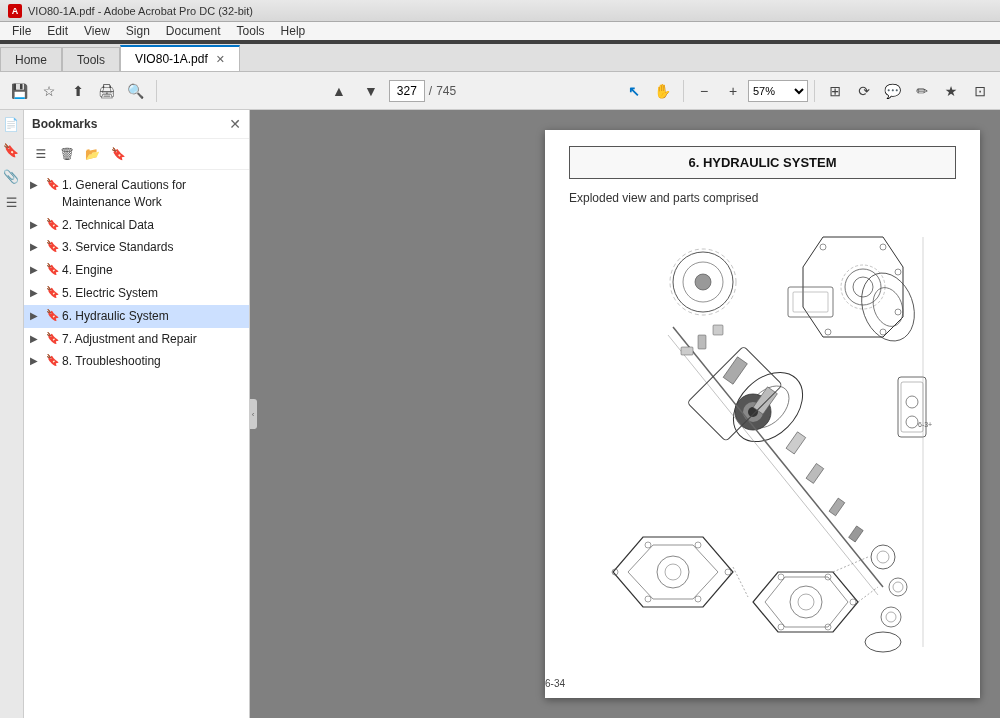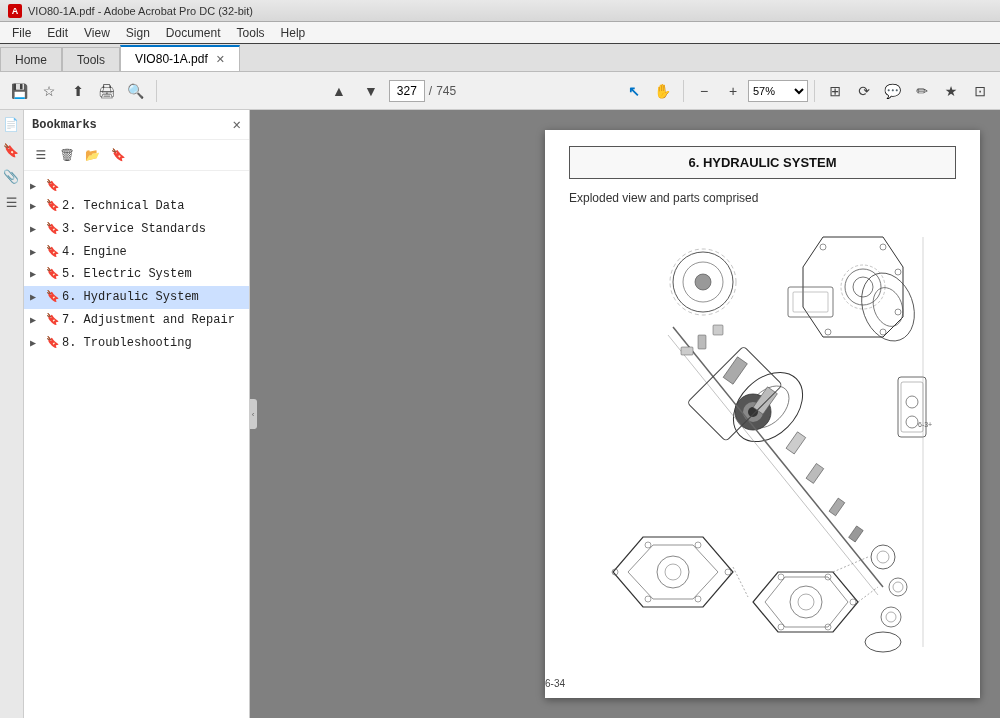--- a/index.html
+++ b/index.html
@@ -22,21 +22,21 @@
       margin-right: 6px;
       border-radius: 2px;
       display: inline-flex; align-items: center; justify-content: center;
       font-size: 9px; color: white; font-weight: bold;
     }
 
     
     .menu-bar {
       height: 22px;
       background: #f5f5f5;
-      border-bottom: 1px solid #404040;
+      border-bottom: 4px solid #404040;
       display: flex;
       align-items: center;
       padding: 0 4px;
     }
     .menu-item {
       padding: 2px 8px;
       font-size: 12px;
       color: #333;
       cursor: pointer;
     }
@@ -159,21 +159,20 @@
       color: #555;
       border-radius: 2px;
     }
     .sidebar-icon-btn.active { color: #0073c6; }
 
     .bookmarks-panel {
       margin-left: 24px;
       flex: 1;
       display: flex;
       flex-direction: column;
-      font-family: Liberation Mono, monospace;
     }
     .bookmarks-header {
       display: flex;
       align-items: center;
       justify-content: space-between;
       padding: 6px 8px;
       border-bottom: 1px solid #eee;
     }
     .bookmarks-title {
       font-size: 12px;
@@ -387,20 +386,21 @@
         <div class="bm-btn" title="Delete">🗑</div>
         <div class="bm-btn" title="Expand">📂</div>
         <div class="bm-btn" title="Collapse">🔖</div>
       </div>
 
       <div class="bookmarks-list">
 
         <div class="bm-item">
           <span class="bm-expand">▶</span>
           <span class="bm-icon">🔖</span>
+          <span class="bm-label">1. General Cautions for<br>Maintenance Work</span>
         </div>
 
         <div class="bm-item">
           <span class="bm-expand">▶</span>
           <span class="bm-icon">🔖</span>
           <span class="bm-label">2. Technical Data</span>
         </div>
 
         <div class="bm-item">
           <span class="bm-expand">▶</span>

